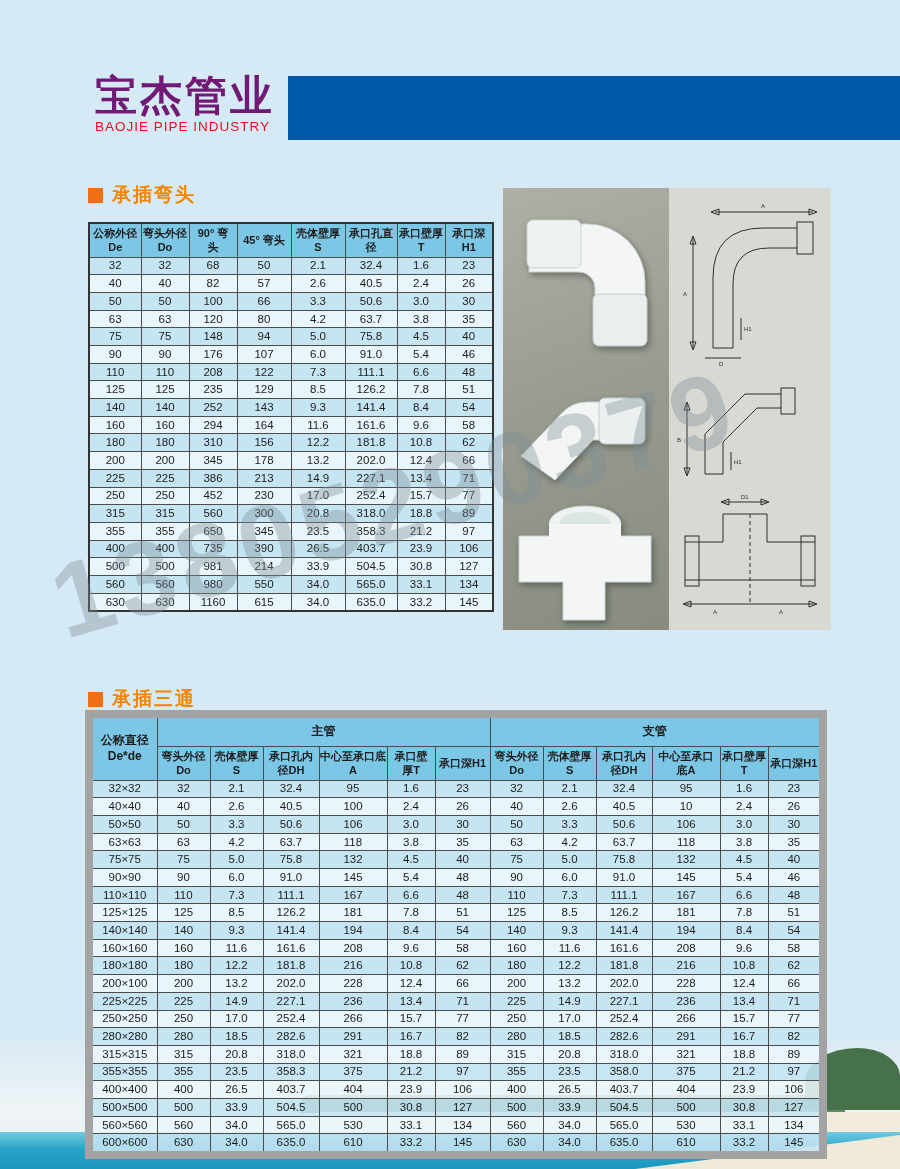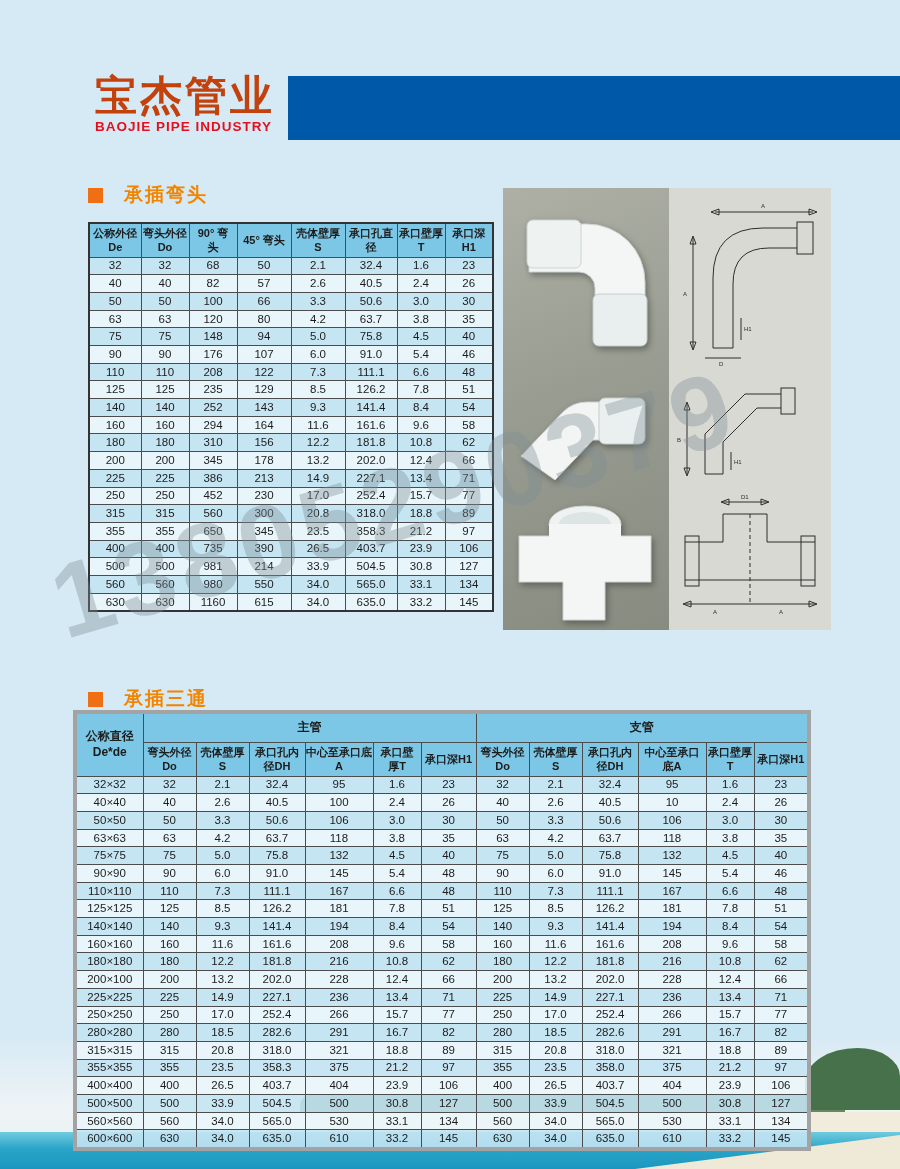--- a/index.html
+++ b/index.html
@@ -3,38 +3,38 @@
 <meta charset="utf-8">
 <style>
   html,body{margin:0;padding:0;}
   body{
     width:900px;height:1169px;position:relative;overflow:hidden;
     background:#d6eaf6;
     font-family:"Liberation Sans","DejaVu Sans",sans-serif;
   }
   
   .logo{position:absolute;left:95px;top:74px;z-index:2;}
-  .logo-cn{font-size:42px;font-weight:900;color:#c2410c;letter-spacing:3px;line-height:44px;text-align:center;}
-  .logo-en{font-size:13.5px;font-weight:bold;color:#e60f1e;letter-spacing:1px;margin-top:1px;}
+  .logo-cn{font-size:42px;font-weight:900;color:#701a75;letter-spacing:3px;line-height:44px;text-align:center;}
+  .logo-en{font-size:13.5px;font-weight:normal;color:#e60f1e;letter-spacing:1px;margin-top:1px;}
   .header-bar{position:absolute;left:288px;top:76px;width:612px;height:64px;background:#0058a8;z-index:1;}
   
-  .sec-title{position:absolute;display:flex;align-items:center;z-index:3;gap:12px;}
+  .sec-title{position:absolute;display:flex;align-items:center;z-index:3;}
   .sec-title .bullet{width:15px;height:15px;background:#f06f15;margin-right:9px;}
   .sec-title .txt{font-size:19px;font-weight:bold;color:#f28500;letter-spacing:2px;}
   .s1-title{left:88px;top:182px;}
   .s2-title{left:88px;top:686px;font-family:Liberation Mono, monospace;}
   
   table{border-collapse:collapse;table-layout:fixed;z-index:2;}
   th,td{border:1px solid #4c4c4c;text-align:center;color:#1c1c1c;overflow:hidden;}
   th{background:#7cc7e6;font-size:11px;font-weight:bold;white-space:pre-line;line-height:1.3;padding:2px 0;}
   td{font-size:11.5px;padding:1px 0;height:14.7px;line-height:13px;}
   tbody tr:nth-child(odd) td{background:rgba(196,228,243,0.88);}
   tbody tr:nth-child(even) td{background:rgba(235,246,251,0.88);}
   .t1{position:absolute;left:88px;top:222px;width:404px;border:2px solid #333;}
-  .t2{position:absolute;left:73px;top:710px;width:733px;border:4px solid #a3a3a3;}
+  .t2{position:absolute;left:85px;top:710px;width:733px;border:8px solid #a3a3a3;}
   .t2 thead tr.group th{height:24px;font-size:12px;}
   .t2 th.corner{font-size:11.5px;}
   
   .panel{position:absolute;left:503px;top:188px;width:328px;height:442px;display:flex;z-index:2;}
   .photos{width:166px;height:442px;background:linear-gradient(160deg,#aeb0a6 0%,#999c91 45%,#878b80 100%);display:flex;flex-direction:column;justify-content:space-between;padding:6px 4px;box-sizing:border-box;}
   .drawings{width:162px;height:442px;background:#d9d9d3;display:flex;flex-direction:column;justify-content:space-between;padding:10px 6px;box-sizing:border-box;}
   .fit{filter:drop-shadow(2px 3px 3px rgba(40,45,40,0.45));}
   .dwg line,.dwg path,.dwg rect{stroke:#2d2d2d;fill:none;stroke-width:1;}
   .dwg text{font-size:6px;fill:#2d2d2d;stroke:none;font-family:"Liberation Sans",sans-serif;}
   

